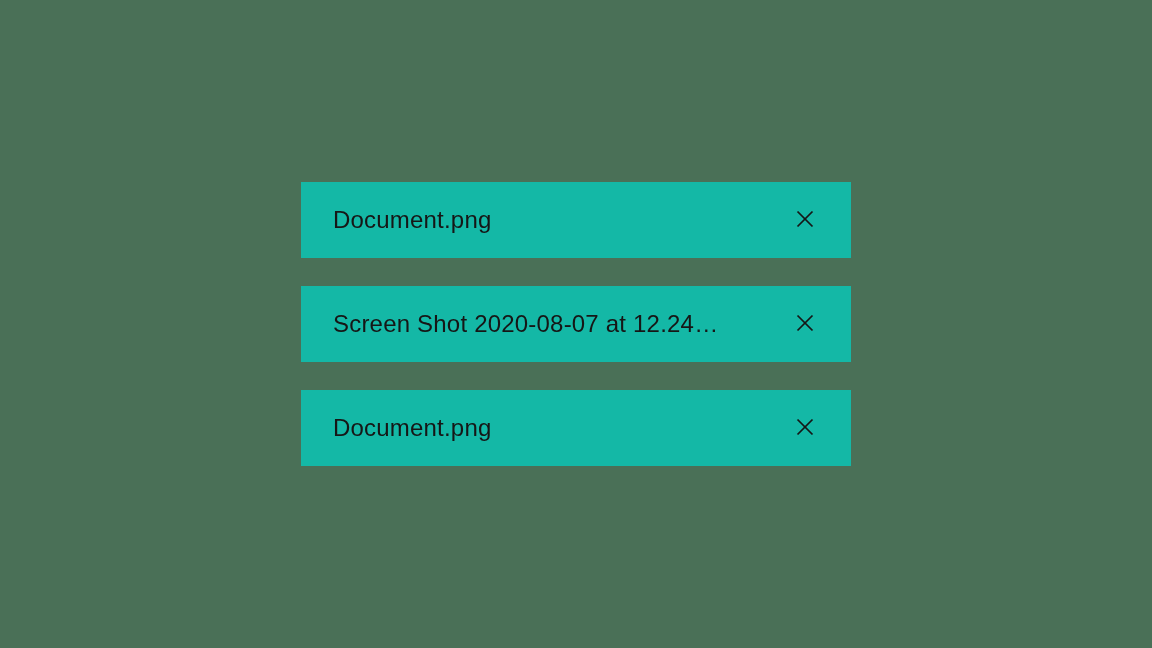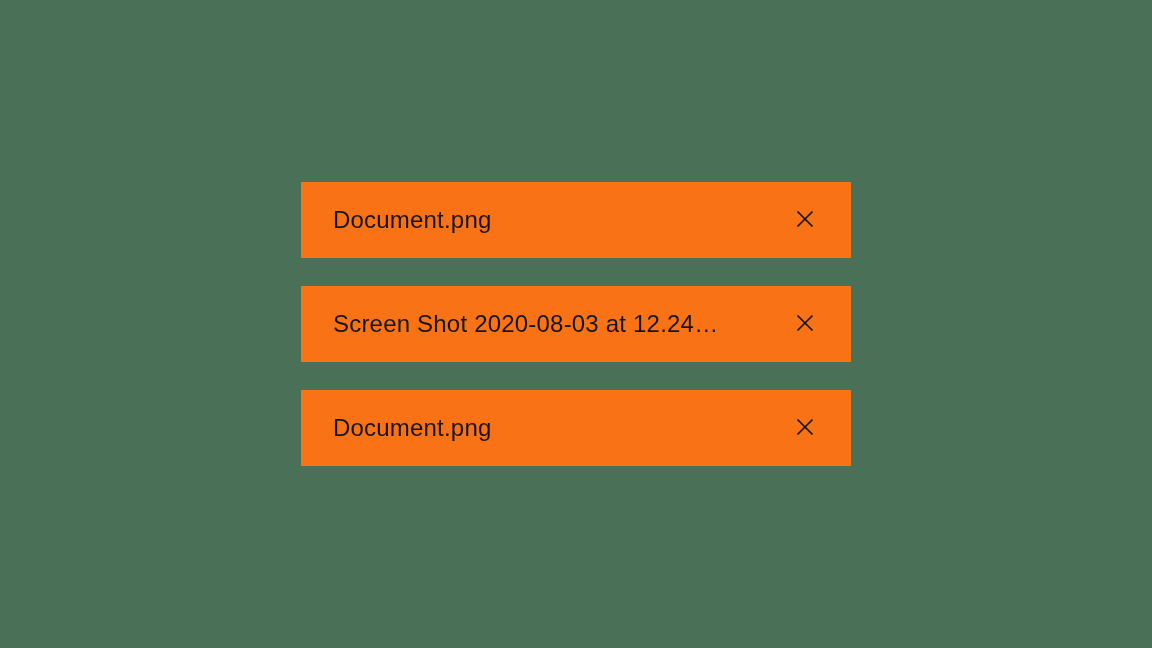--- a/index.html
+++ b/index.html
@@ -18,21 +18,21 @@
       font-family: -apple-system, BlinkMacSystemFont, "Segoe UI", Helvetica, Arial, sans-serif;
     }
     .file-list {
       display: flex;
       flex-direction: column;
       gap: 28px;
     }
     .file-item {
       width: 550px;
       height: 76px;
-      background: #f97316;
+      background: #14b8a6;
       display: flex;
       align-items: center;
       justify-content: space-between;
       padding: 0 28px 0 32px;
     }
     .file-name {
       font-size: 24px;
       color: #161616;
       white-space: nowrap;
       overflow: hidden;
@@ -65,21 +65,21 @@
     <button class="close-btn">
       <span>
         <svg viewBox="0 0 16 16" fill="none" stroke="#161616" stroke-width="1.4">
           <line x1="2" y1="2" x2="14" y2="14"></line>
           <line x1="14" y1="2" x2="2" y2="14"></line>
         </svg>
       </span>
     </button>
   </div>
   <div class="file-item">
-    <span class="file-name">Screen Shot 2020-08-03 at 12.24…</span>
+    <span class="file-name">Screen Shot 2020-08-07 at 12.24…</span>
     <button class="close-btn">
       <span>
         <svg viewBox="0 0 16 16" fill="none" stroke="#161616" stroke-width="1.4">
           <line x1="2" y1="2" x2="14" y2="14"></line>
           <line x1="14" y1="2" x2="2" y2="14"></line>
         </svg>
       </span>
     </button>
   </div>
   <div class="file-item">

